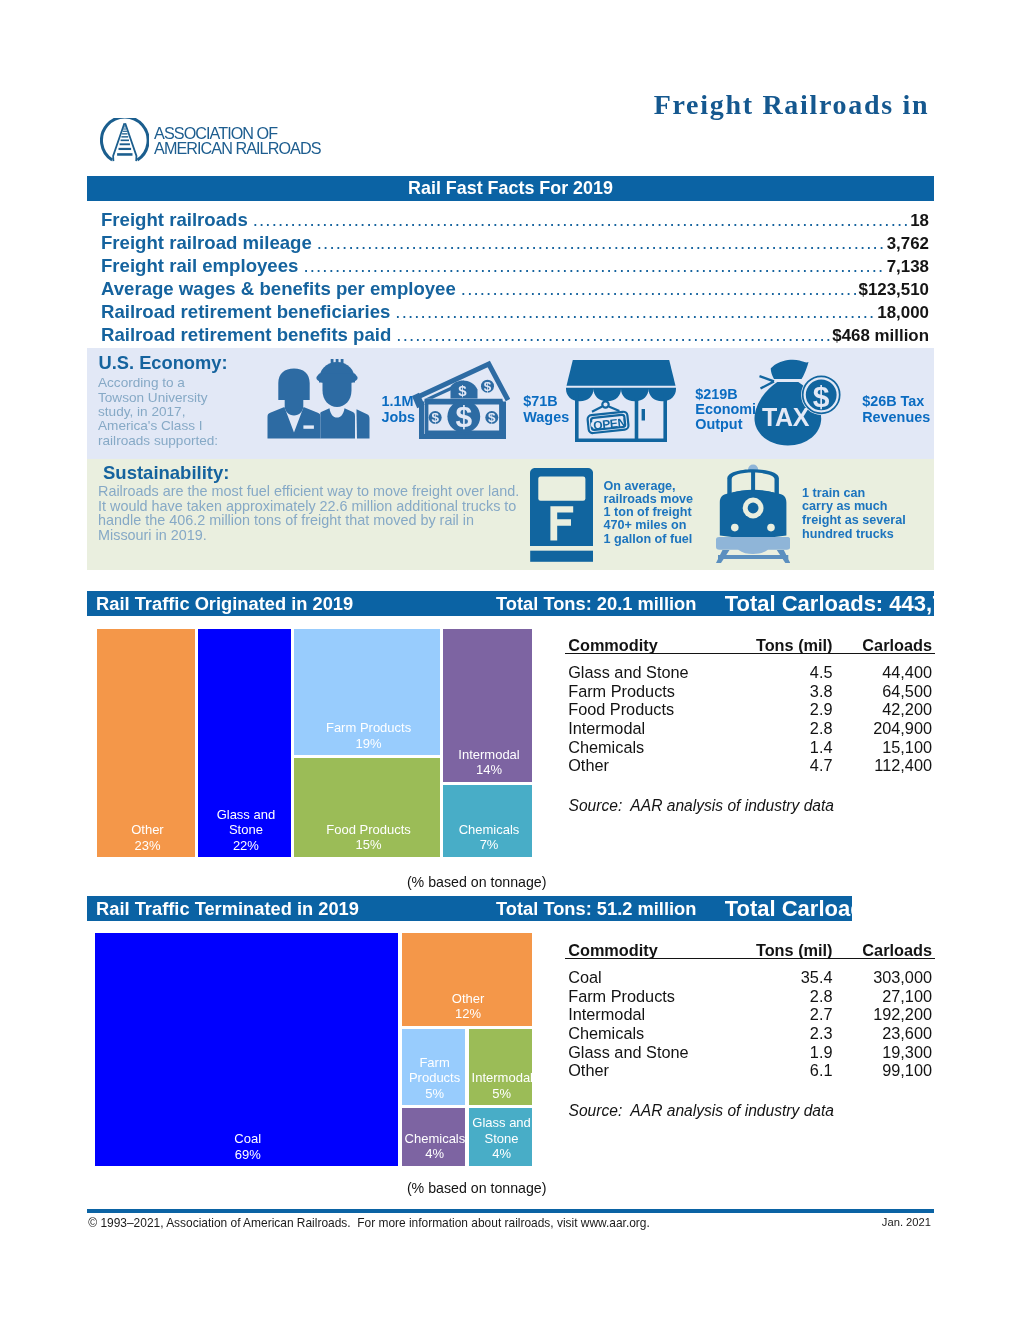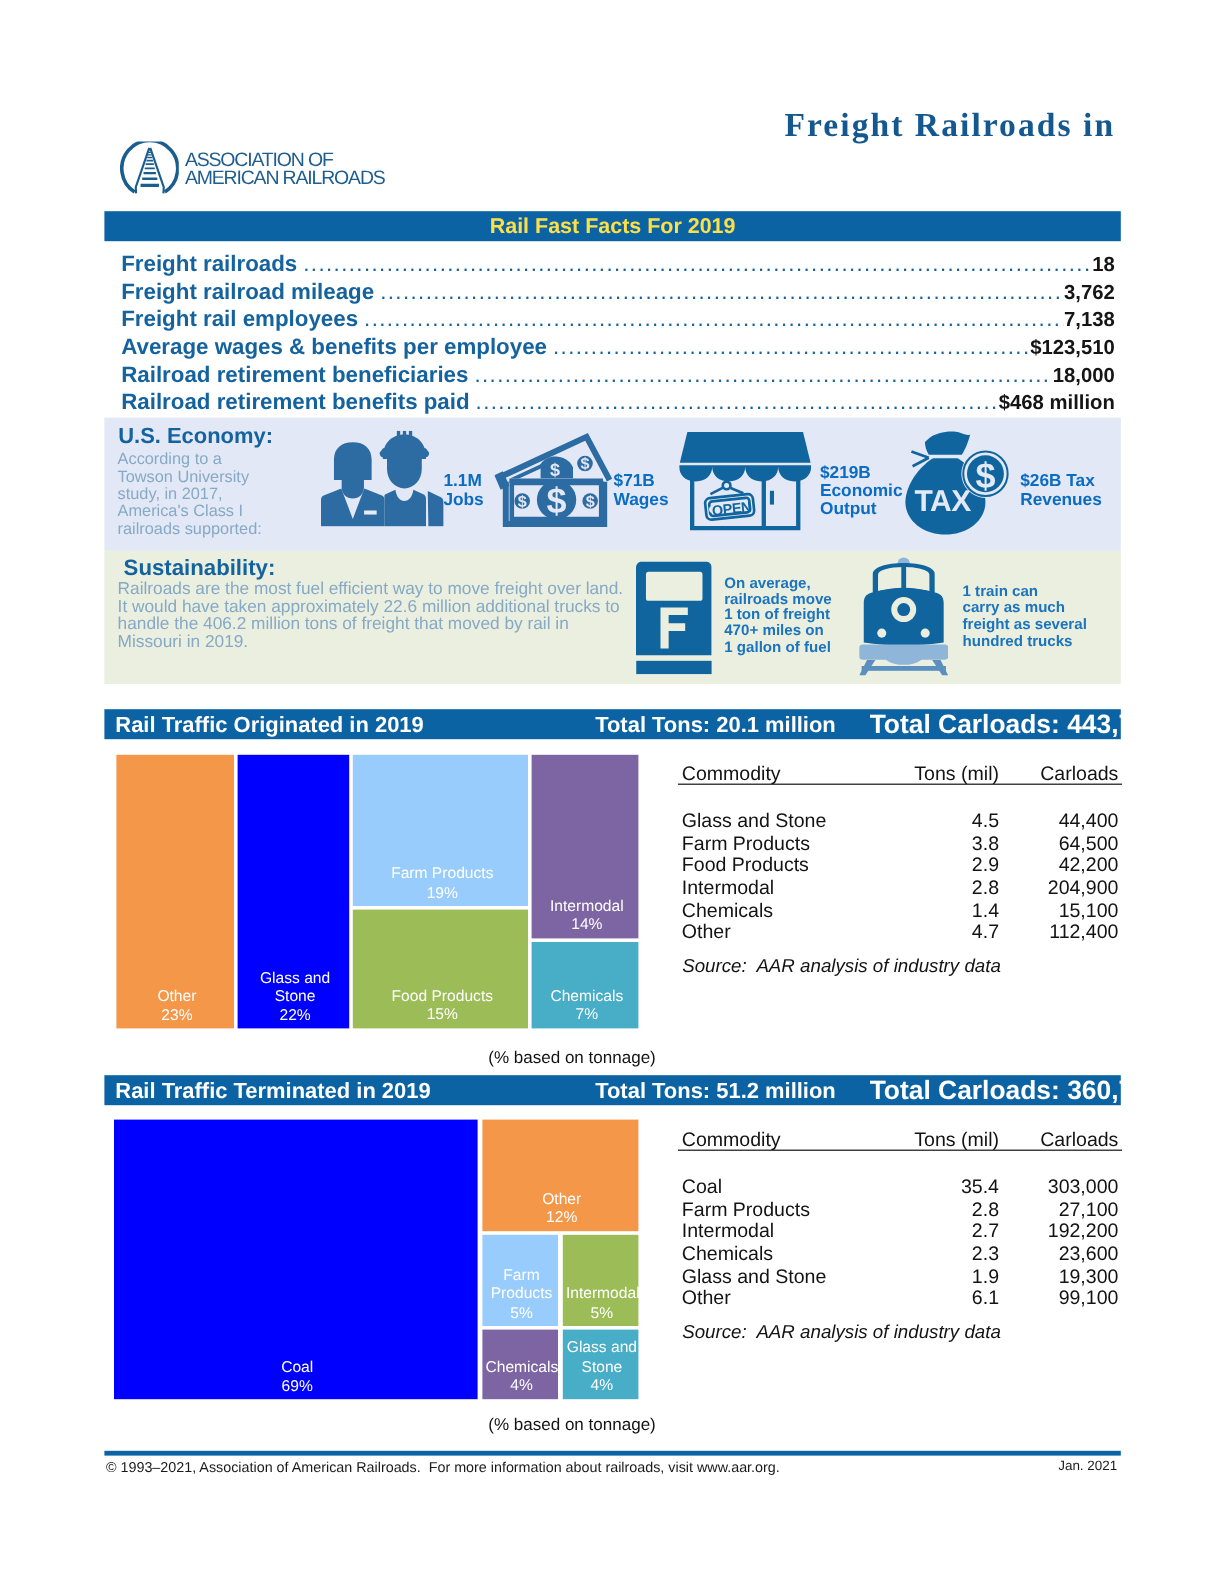--- a/index.html
+++ b/index.html
@@ -11,21 +11,21 @@
   #logo{left:99px;top:117px;width:260px;height:50px;}
   #logo-mark{position:absolute;left:0.5px;top:0.8px;width:49.6px;height:49.6px;}
   #logo-words{position:absolute;left:55.1px;top:9.3px;color:#1d5d8f;font-size:16.2px;line-height:14.9px;
               font-family:"Liberation Sans",sans-serif;letter-spacing:-0.95px;white-space:nowrap;}
   #title-wrap{left:320px;top:90px;width:611px;text-align:right;color:#15588f;
               font-family:"Liberation Serif",serif;font-weight:bold;}
   #title-line1{font-size:28px;line-height:30px;letter-spacing:1.7px;padding-right:1.7px;}
   #title-line2{font-size:47.5px;line-height:44px;letter-spacing:3.8px;padding-right:3.8px;}
 
   
-  .bluebar{background:#0B63A4;color:#fde047;font-weight:bold;height:25px;}
+  .bluebar{background:#0B63A4;color:#ffffff;font-weight:bold;height:25px;}
   #ff-bar{left:87px;top:176px;width:847px;}
   #ff-bar .t{position:absolute;left:0;top:0;width:847px;text-align:center;font-size:17.9px;line-height:25px;}
 
   
   #facts{left:87px;top:208px;width:847px;}
   .factrow{position:relative;height:23.01px;display:flex;align-items:baseline;padding:0 5px 0 14px;box-sizing:border-box;}
   .factlabel{color:#15639E;font-weight:bold;font-size:18.6px;line-height:23.01px;white-space:nowrap;flex:0 0 auto;text-align:right;}
   .factdots{flex:1 1 auto;color:#15639E;overflow:hidden;white-space:nowrap;font-size:18.6px;
             line-height:23.01px;letter-spacing:1.15px;margin:0 1px 0 5px;}
   .factval{color:#151515;font-weight:bold;font-size:16.9px;line-height:23.01px;flex:0 0 auto;white-space:nowrap;}
@@ -33,21 +33,21 @@
   
   #econ{left:87px;top:348px;width:847px;height:111px;background:#E2E8F6;}
   #sust{left:87px;top:459px;width:847px;height:111px;background:#EAEFDF;}
   .panel-h{position:absolute;font-weight:bold;color:#15639E;}
   .panel-p{position:absolute;color:#86A9C6;}
   #econ-h{left:11.5px;top:3.5px;font-size:18.3px;line-height:21px;}
   #econ-p{left:11px;top:28.2px;width:132px;font-size:13.6px;line-height:14.36px;}
   #sust-h{left:16px;top:3px;font-size:18.5px;line-height:22px;}
   #sust-p{left:11px;top:25px;width:424px;font-size:14.4px;line-height:14.6px;}
   .ic{position:absolute;}
-  .st{position:absolute;color:#0B6CC1;font-weight:bold;font-size:14.4px;line-height:15.3px;white-space:nowrap;}
+  .st{position:absolute;color:#0B6CC1;font-weight:bold;font-size:14.4px;line-height:15.3px;white-space:nowrap;margin-left:12px;}
   .sustxt{position:absolute;color:#1C74BE;font-weight:bold;font-size:12.6px;line-height:13.25px;}
   #ic-people{left:179.7px;top:10.5px;width:103.2px;height:80px;}
   #st1{left:282.5px;top:46.3px;}
   #ic-house{left:325px;top:12px;width:97.8px;height:79.5px;}
   #st2{left:424.3px;top:46.3px;}
   #ic-shop{left:479.3px;top:9.6px;width:110px;height:84px;}
   #st3{left:596.3px;top:38.8px;}
   #ic-tax{left:667.4px;top:10.6px;width:88px;height:88px;}
   #st4{left:763.2px;top:46.3px;}
   #ic-pump{left:443.3px;top:9.3px;width:63.1px;height:93.7px;}
@@ -61,30 +61,30 @@
   .secbar .s2{position:absolute;left:409px;top:0;font-size:18.3px;line-height:25px;font-weight:bold;white-space:nowrap;}
   .secbar .s3{position:absolute;left:637.7px;top:0;font-size:22px;line-height:25px;font-weight:bold;white-space:nowrap;}
 
   
   .tm{position:absolute;}
   .tile{position:absolute;color:#fff;font-size:13px;line-height:15.5px;text-align:center;}
   .tile .lab{position:absolute;left:3px;width:calc(100% - 3px);bottom:4px;text-align:center;}
 
   
   .dtable{position:absolute;font-size:16.3px;color:#131313;width:370px;}
-  .dtable .hdr{position:relative;font-weight:normal;height:17px;border-bottom:1.7px solid #131313;margin-bottom:21px;}
+  .dtable .hdr{position:relative;font-weight:bold;height:17px;border-bottom:1.7px solid #131313;margin-bottom:9px;}
   .dtable .row{position:relative;height:18.63px;}
   .c1{position:absolute;left:3.7px;top:0;}
   .c2{position:absolute;left:166px;width:102px;text-align:right;top:0;}
   .c3{position:absolute;left:246px;width:121.5px;text-align:right;top:0;}
   .srcnote{position:absolute;font-style:italic;font-size:15.6px;color:#131313;white-space:pre;}
   .caption{position:absolute;font-size:14.2px;color:#131313;}
 
   #orig-bar{left:87px;top:591px;width:847px;}
-  #term-bar{left:87px;top:896px;width:847px;}
+  #term-bar{left:87px;top:896px;width:765px;}
   #tm1{left:97px;top:629px;width:435px;height:228px;}
   #tm2{left:94.6px;top:933px;width:437px;height:233px;}
   #cap1{left:87px;top:873.5px;width:779.4px;text-align:center;}
   #cap2{left:87px;top:1179.5px;width:779.4px;text-align:center;}
   #tbl1{left:564.5px;top:636px;width:370px;}
   #tbl2{left:564.5px;top:941px;width:370px;}
   #src1{left:568.5px;top:796.5px;}
   #src2{left:568.5px;top:1101.5px;}
 
   

